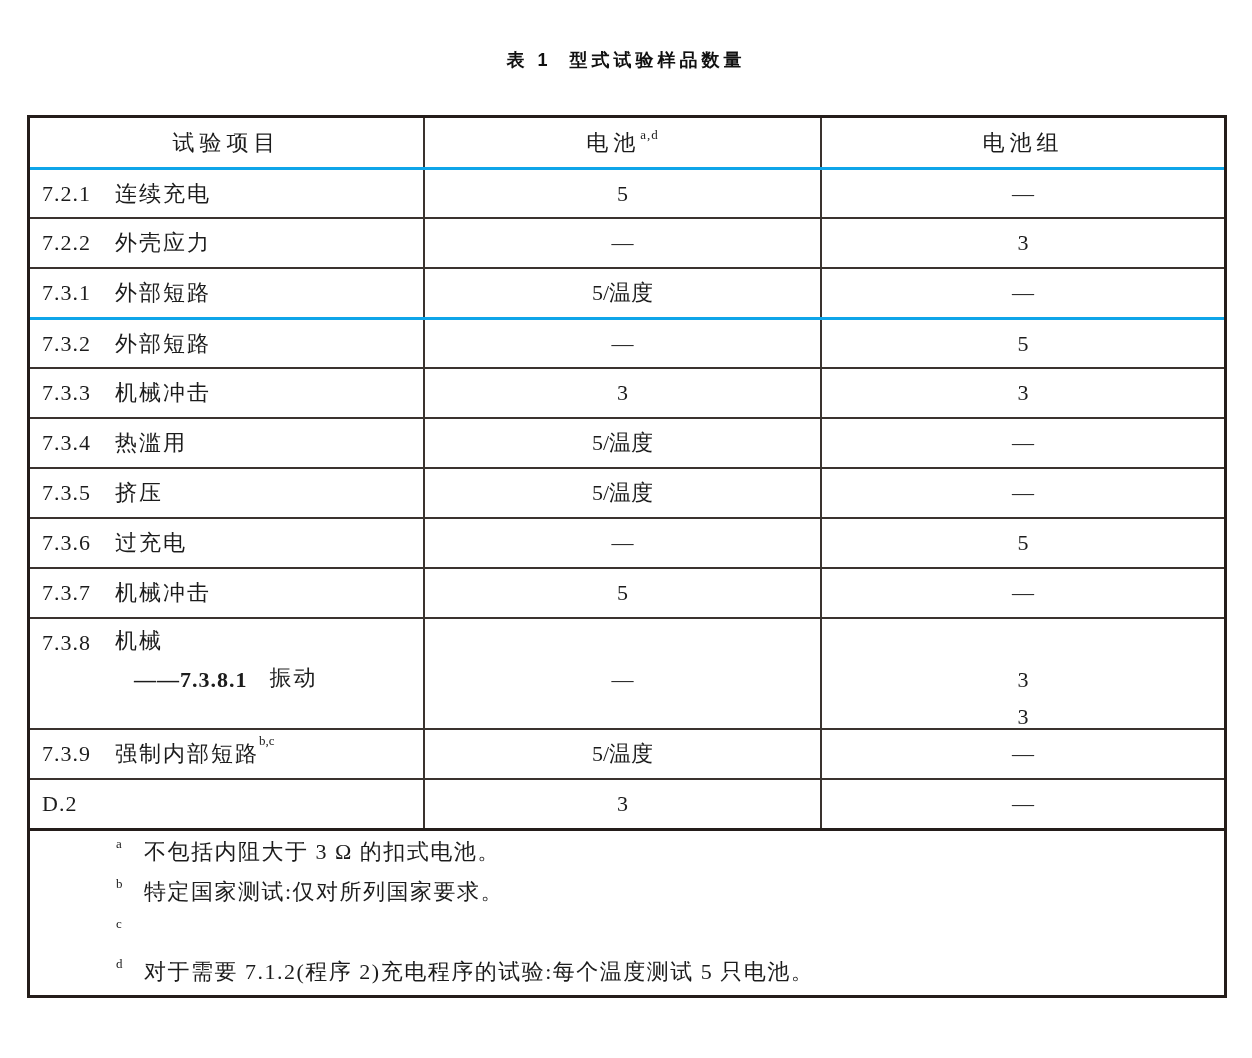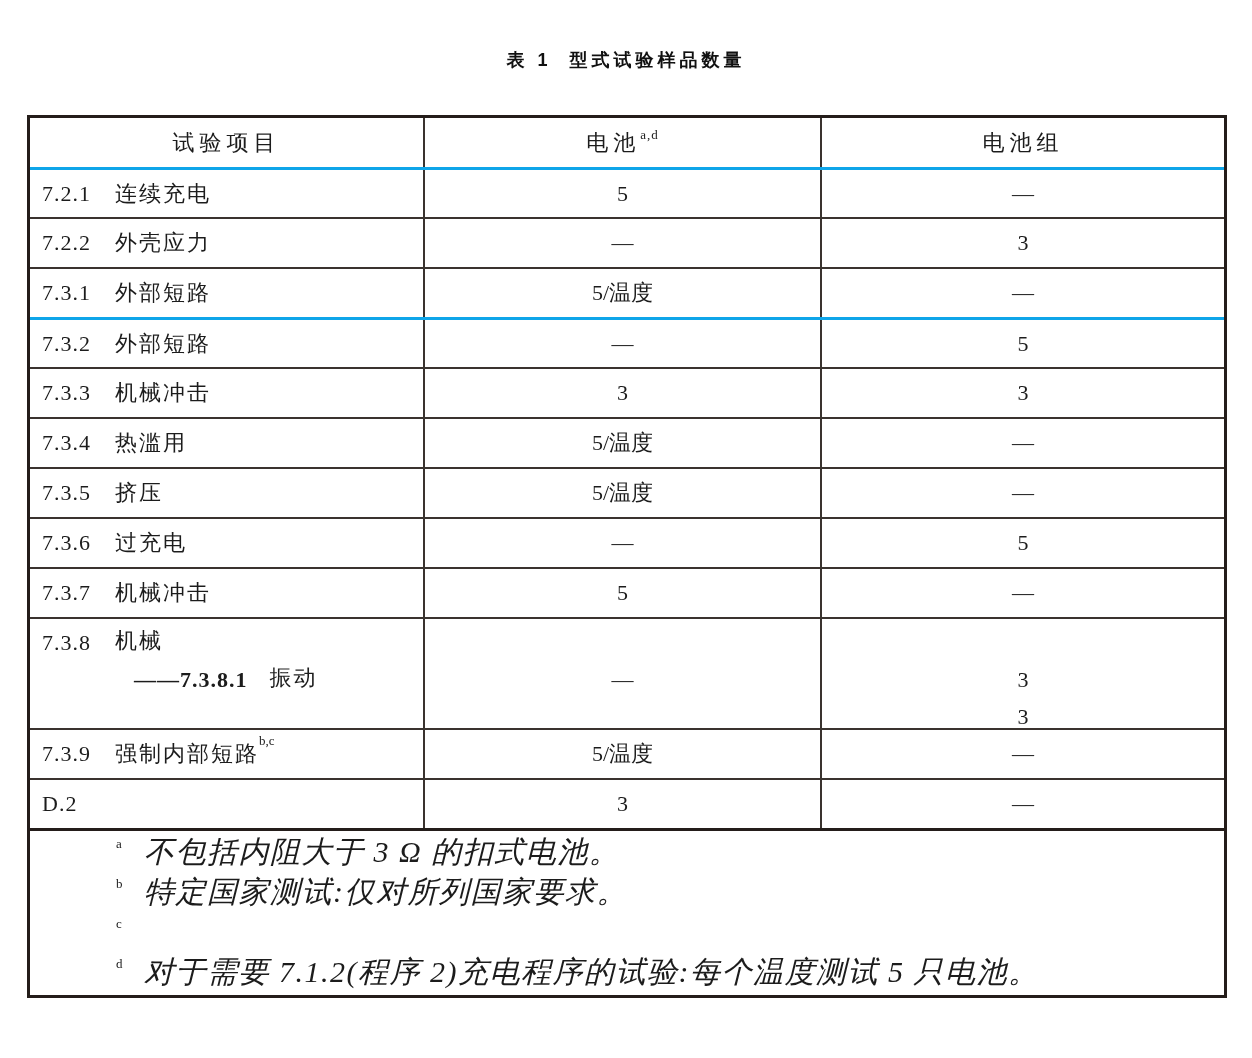--- a/index.html
+++ b/index.html
@@ -38,21 +38,21 @@
   .mech .td { display:block; padding-top:0; }
   .mline { height:37px; display:flex; align-items:flex-end; }
   .mech .c1 .mline { padding-left:0; }
   .mline.sub { margin-left:92px; }
   .mline.sub .clause { margin-right:22px;font-weight:bold; }
   .mech .ccol .mline { justify-content:center; }
   
   .foot { border-top:3px solid #241d1a; padding:1px 20px 3px 86px; display:block; }
   .fline { height:40px; display:flex; align-items:center; }
   .fmark { font-size:13px; position:relative; top:-8px; flex:0 0 28px; }
-  .ftext { font-size:30px; letter-spacing:1.5px; white-space:nowrap;font-style:italic; }
+  .ftext { font-size:22px; letter-spacing:1.5px; white-space:nowrap; }
 </style>
 </head>
 <body>
 
 <div class="title">表 1  型式试验样品数量</div>
 
 <div class="table">
 
   <div class="tr head first">
     <div class="td c1">

